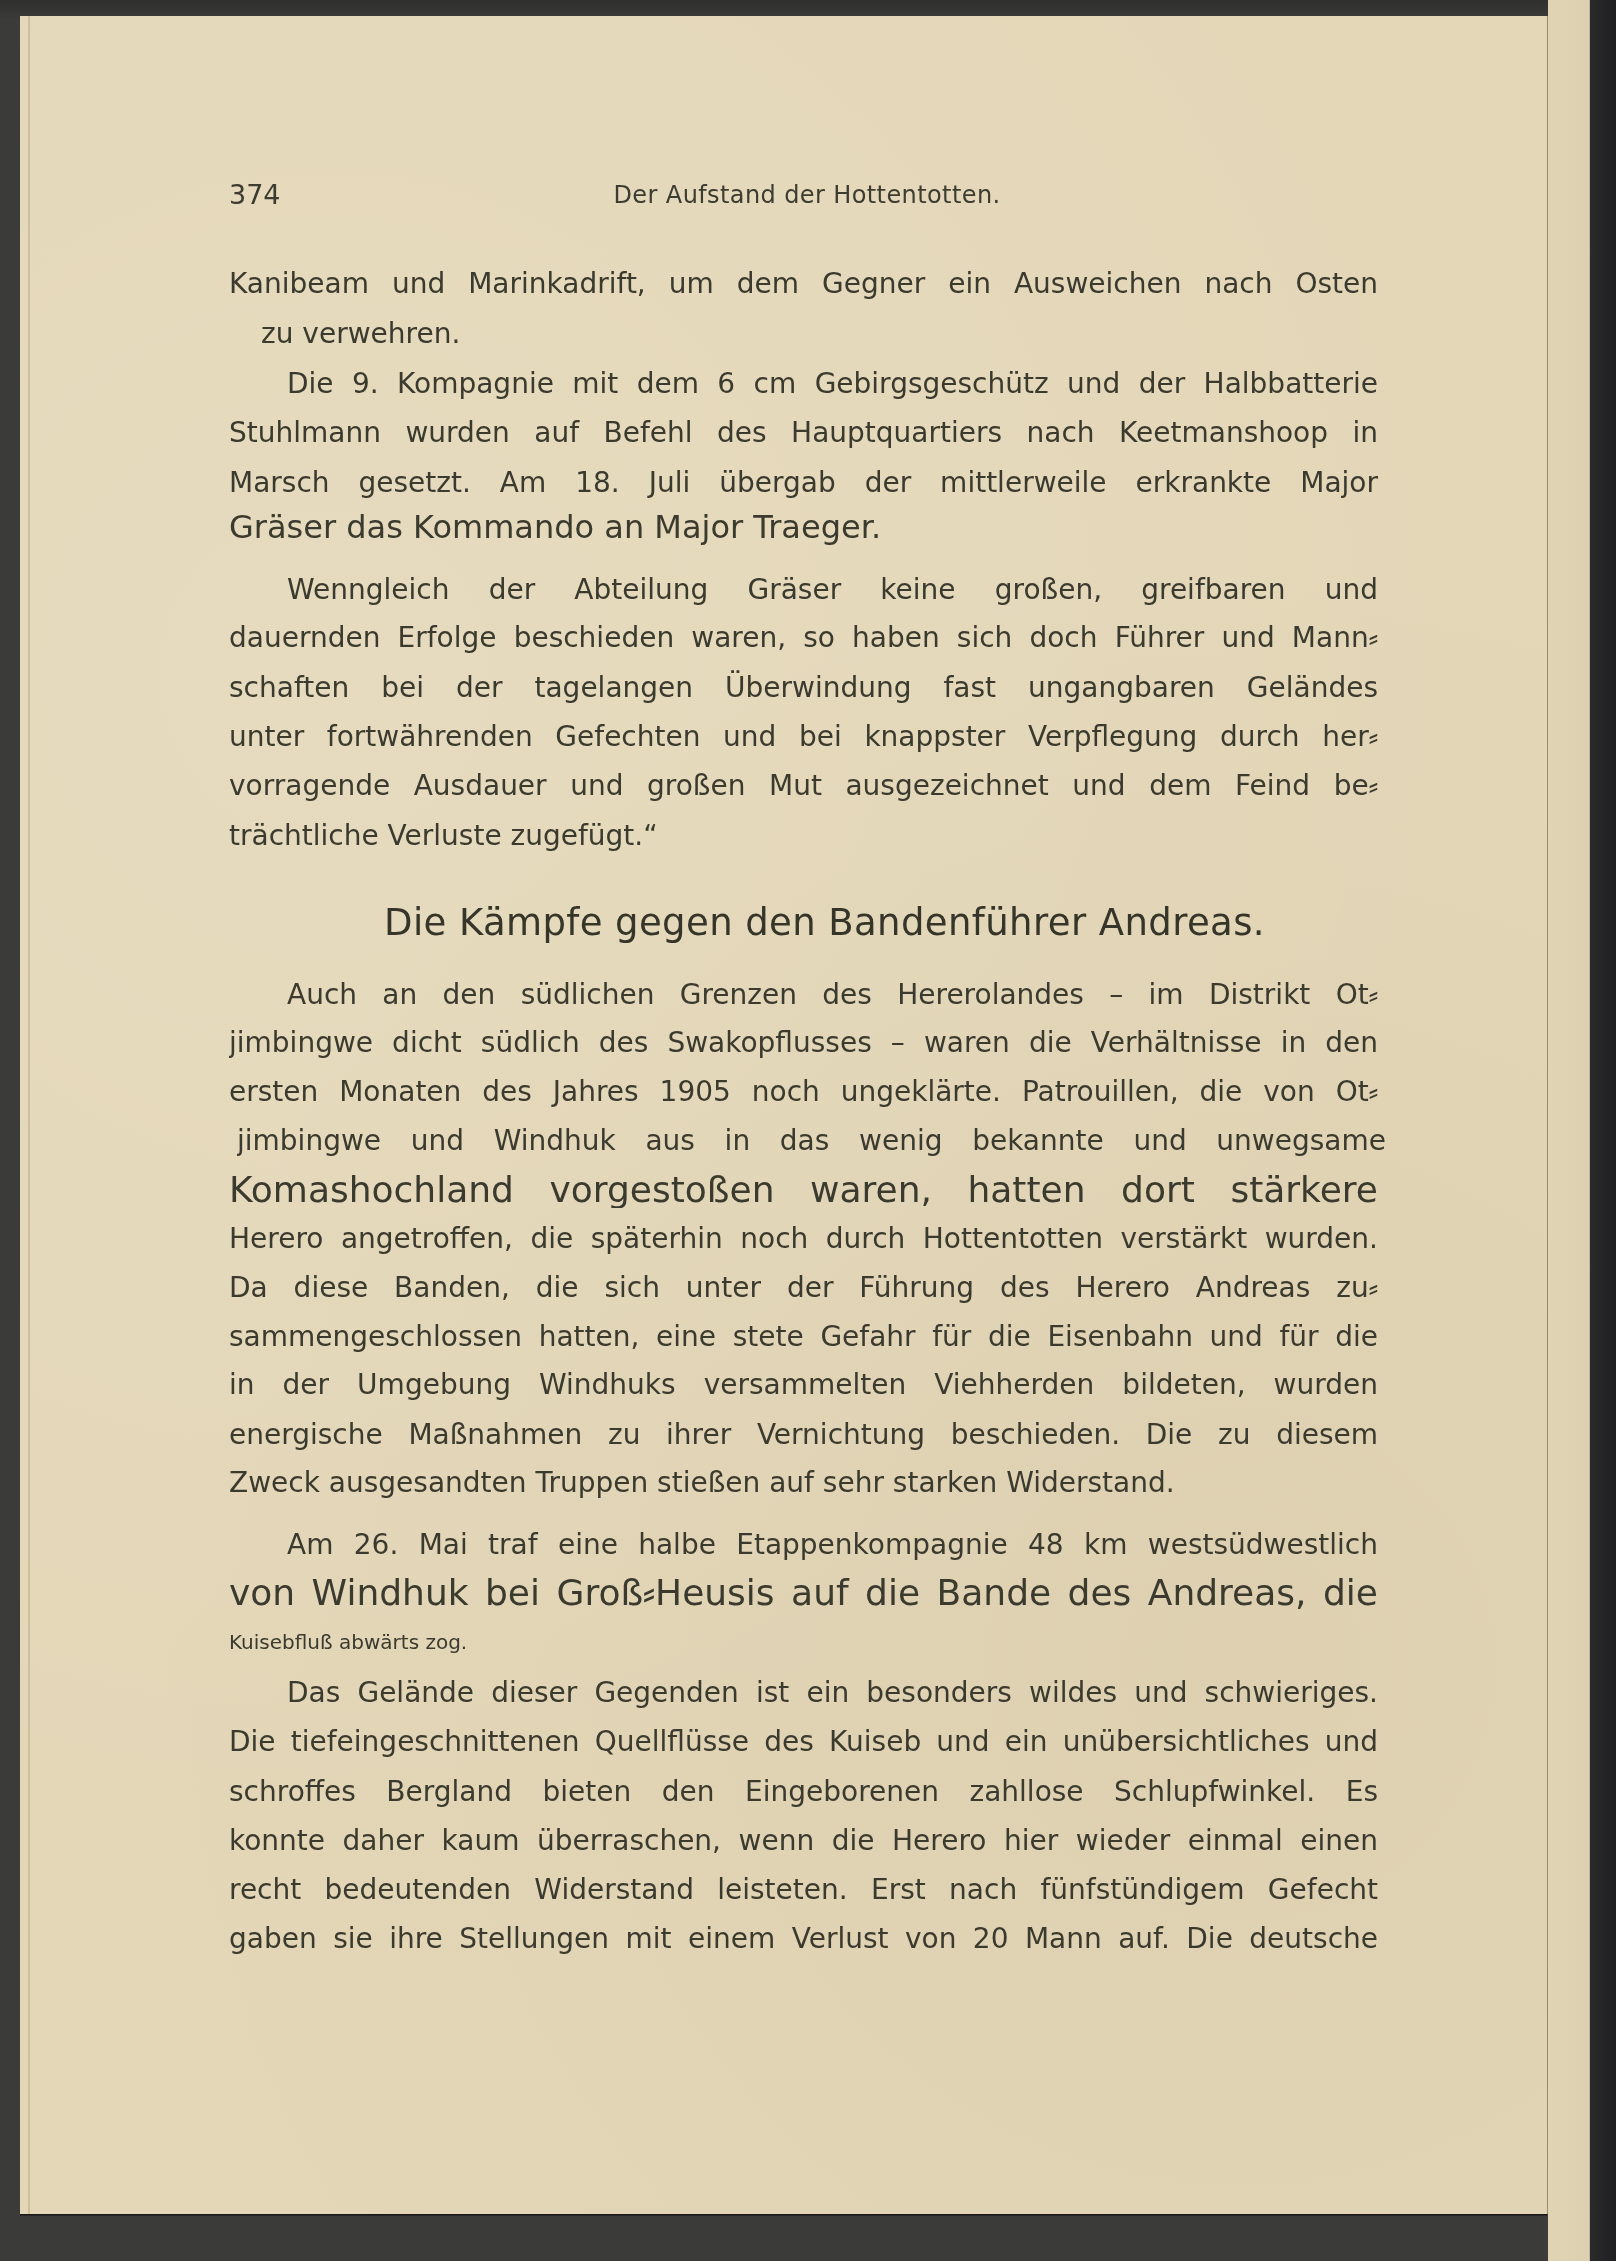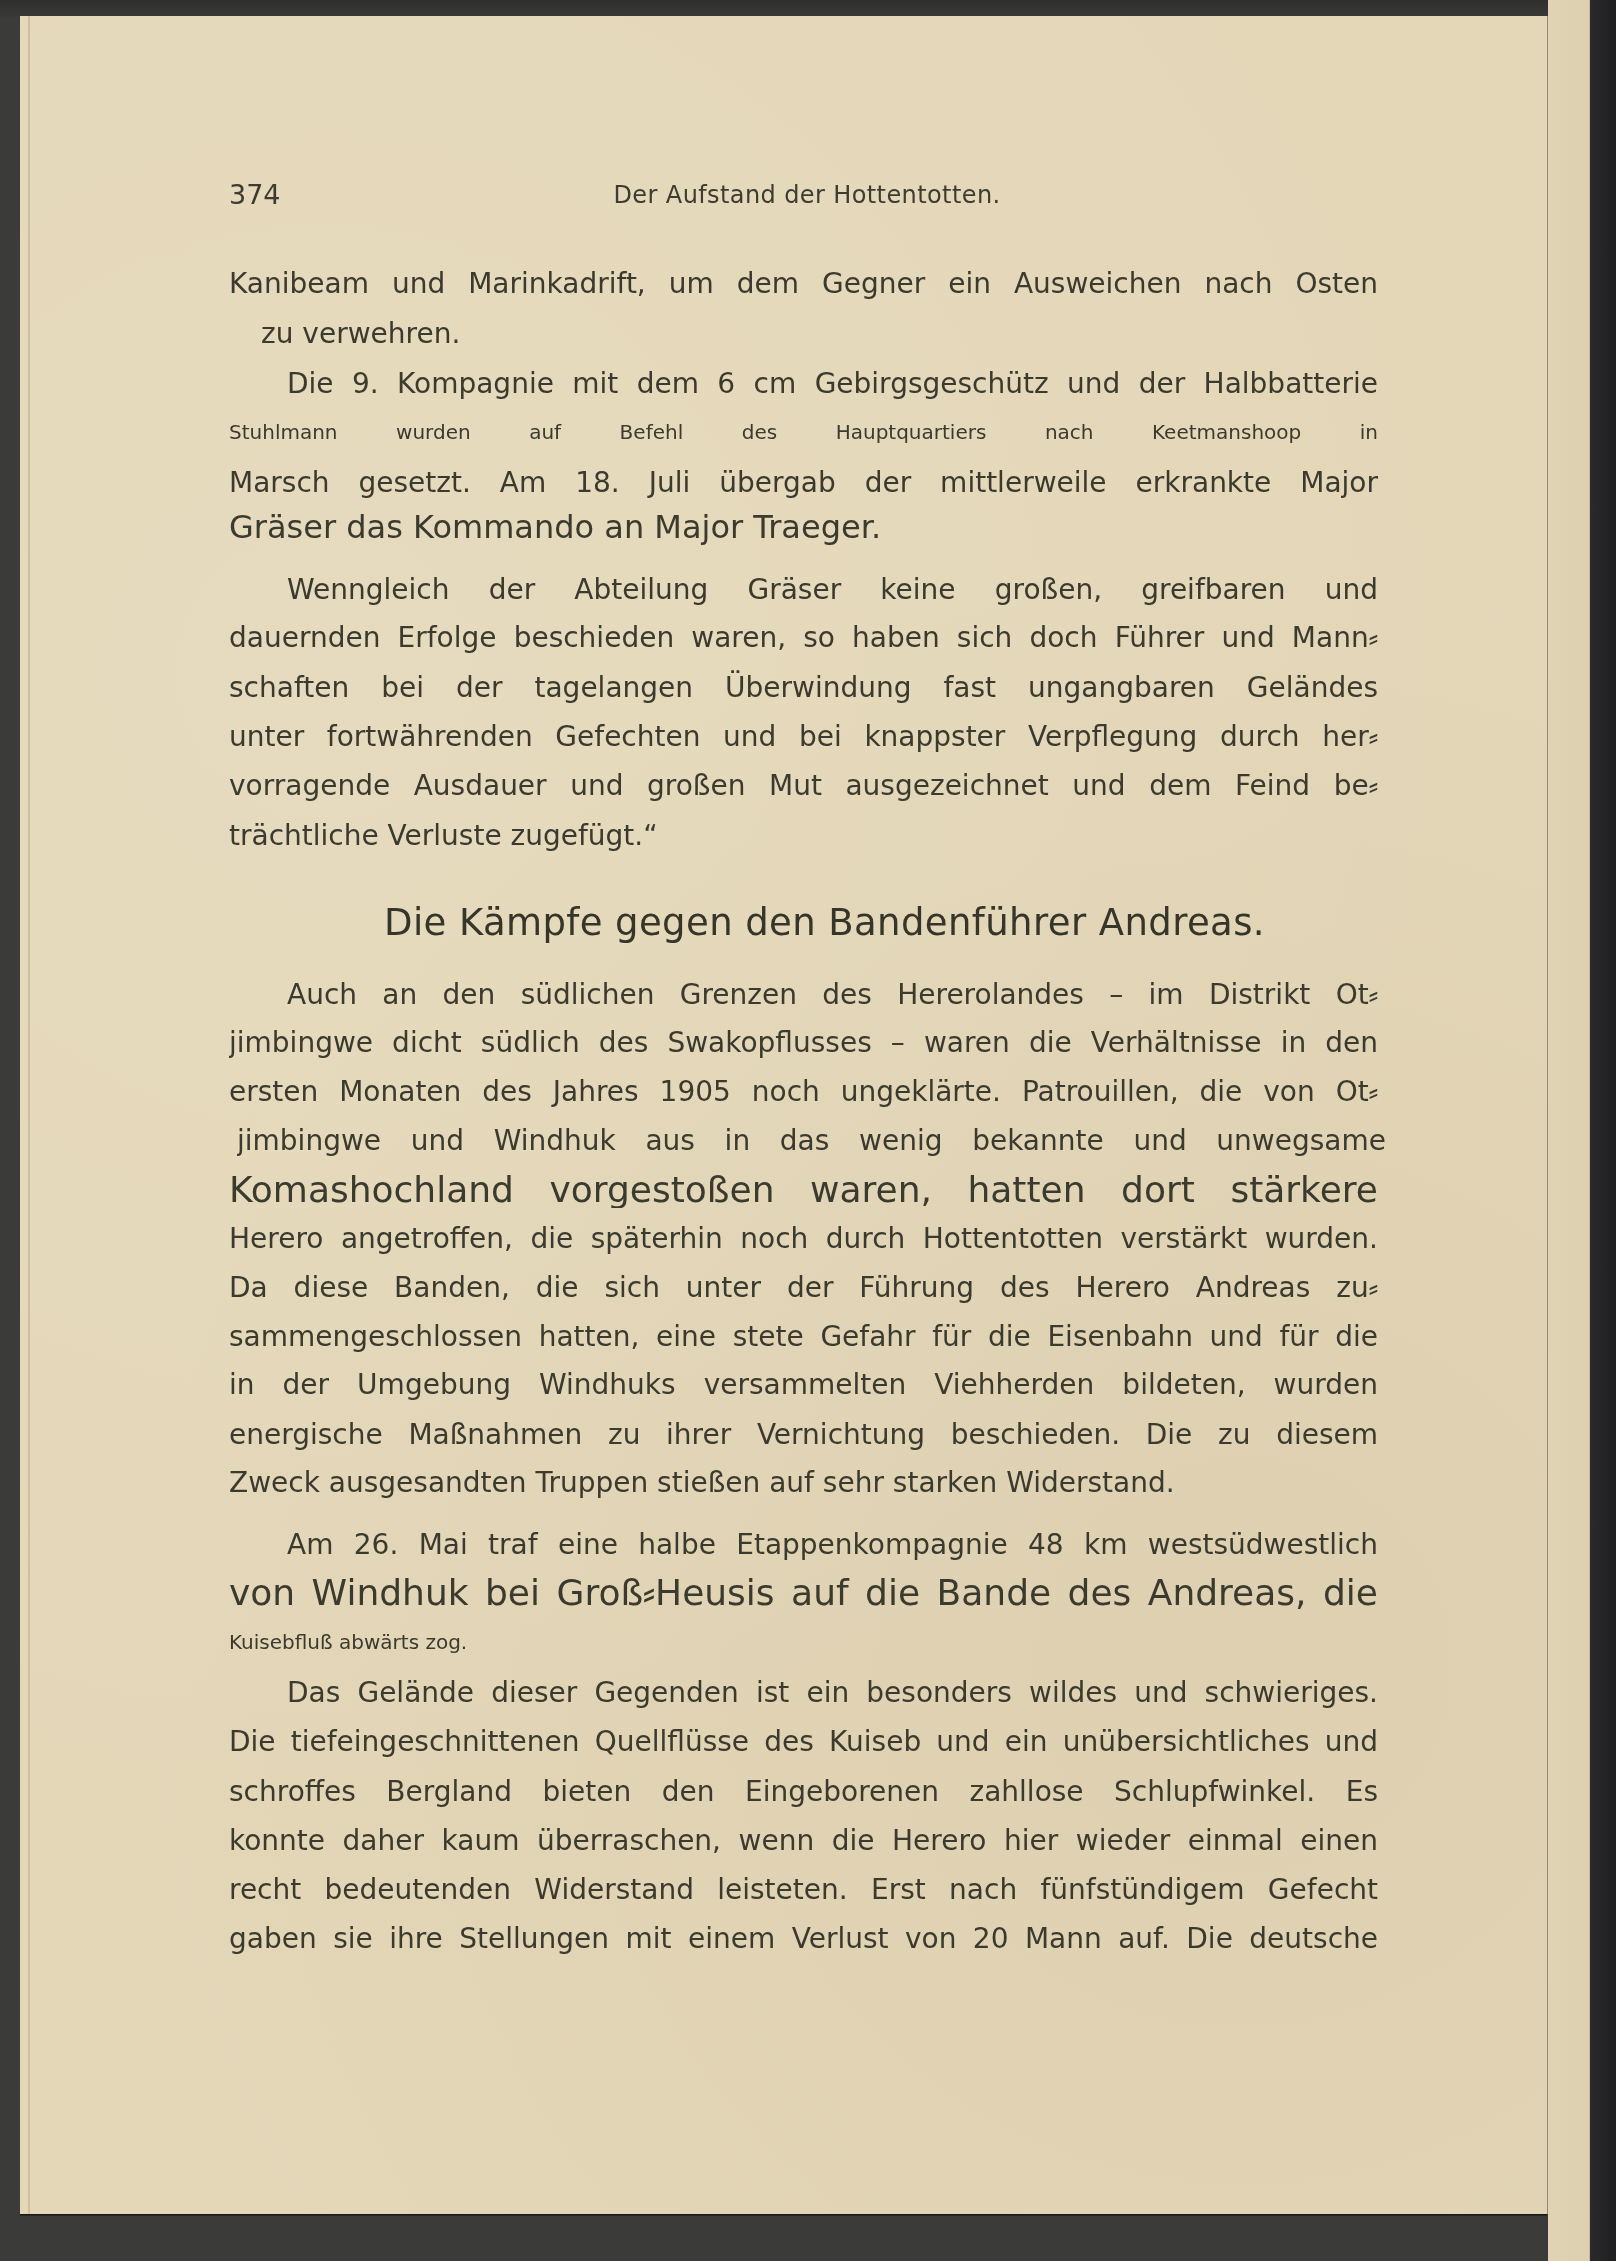--- a/index.html
+++ b/index.html
@@ -79,21 +79,21 @@
   <span class="running-title">Der Aufstand der Hottentotten.</span>
 </div>
 
 <div class="text-block" style="top:265px">
   <div class="line" style="top: 0px; display: block; font-size: 28px; white-space: normal; overflow: hidden;">Kanibeam und Marinkadrift, um dem Gegner ein Ausweichen nach Osten</div>
   <div class="line last" style="top: 50px; display: block; font-size: 28px; white-space: normal; overflow: hidden; margin-left: 32px;">zu verwehren.</div>
 </div>
 
 <div class="text-block" style="top:365px">
   <div class="line indent" style="top: 0px; display: block; font-size: 28px; white-space: normal; overflow: hidden;">Die 9. Kompagnie mit dem 6 cm Gebirgsgeschütz und der Halbbatterie</div>
-  <div class="line" style="top: 49px; display: block; font-size: 20px; white-space: normal; overflow: hidden;">Stuhlmann wurden auf Befehl des Hauptquartiers nach Keetmanshoop in</div>
+  <div class="line" style="top: 49px; display: block; font-size: 28px; white-space: normal; overflow: hidden;">Stuhlmann wurden auf Befehl des Hauptquartiers nach Keetmanshoop in</div>
   <div class="line" style="top: 99px; display: block; font-size: 28px; white-space: normal; overflow: hidden;">Marsch gesetzt. Am 18. Juli übergab der mittlerweile erkrankte Major</div>
   <div class="line last" style="top: 144px; display: block; font-size: 32px; white-space: normal; overflow: hidden;">Gräser das Kommando an Major Traeger.</div>
 </div>
 
 <div class="text-block" style="top:571px">
   <div class="line indent" style="top: 0px; display: block; font-size: 28px; white-space: normal; overflow: hidden;">Wenngleich der Abteilung Gräser keine großen, greifbaren und</div>
   <div class="line" style="top: 48px; display: block; font-size: 28px; white-space: normal; overflow: hidden;">dauernden Erfolge beschieden waren, so haben sich doch Führer und Mann⸗</div>
   <div class="line" style="top: 98px; display: block; font-size: 28px; white-space: normal; overflow: hidden;">schaften bei der tagelangen Überwindung fast ungangbaren Geländes</div>
   <div class="line" style="top: 147px; display: block; font-size: 28px; white-space: normal; overflow: hidden;">unter fortwährenden Gefechten und bei knappster Verpflegung durch her⸗</div>
   <div class="line" style="top: 196px; display: block; font-size: 28px; white-space: normal; overflow: hidden;">vorragende Ausdauer und großen Mut ausgezeichnet und dem Feind be⸗</div>

